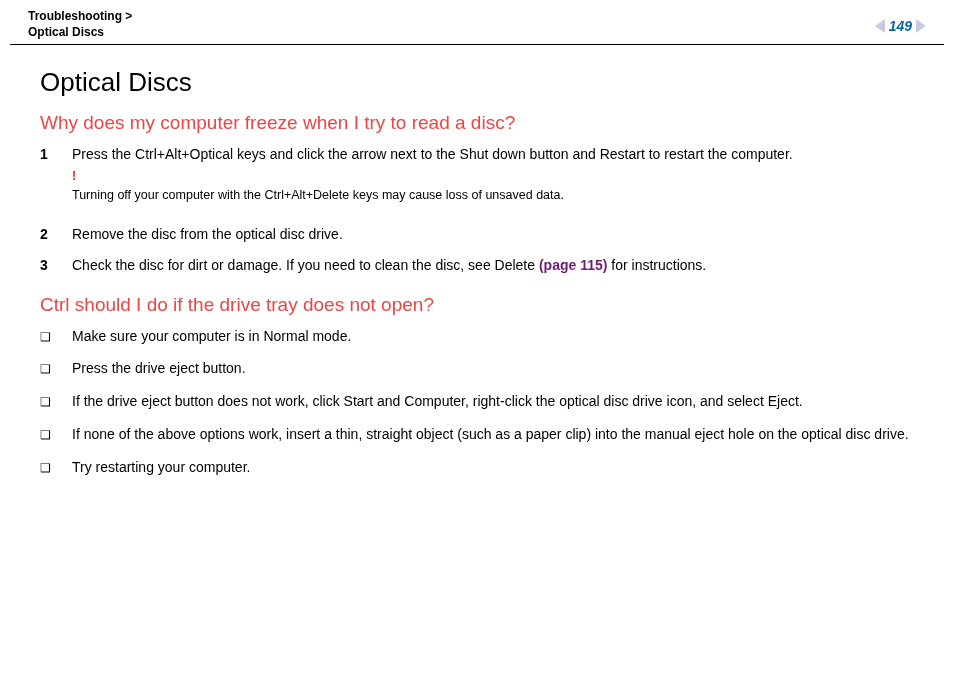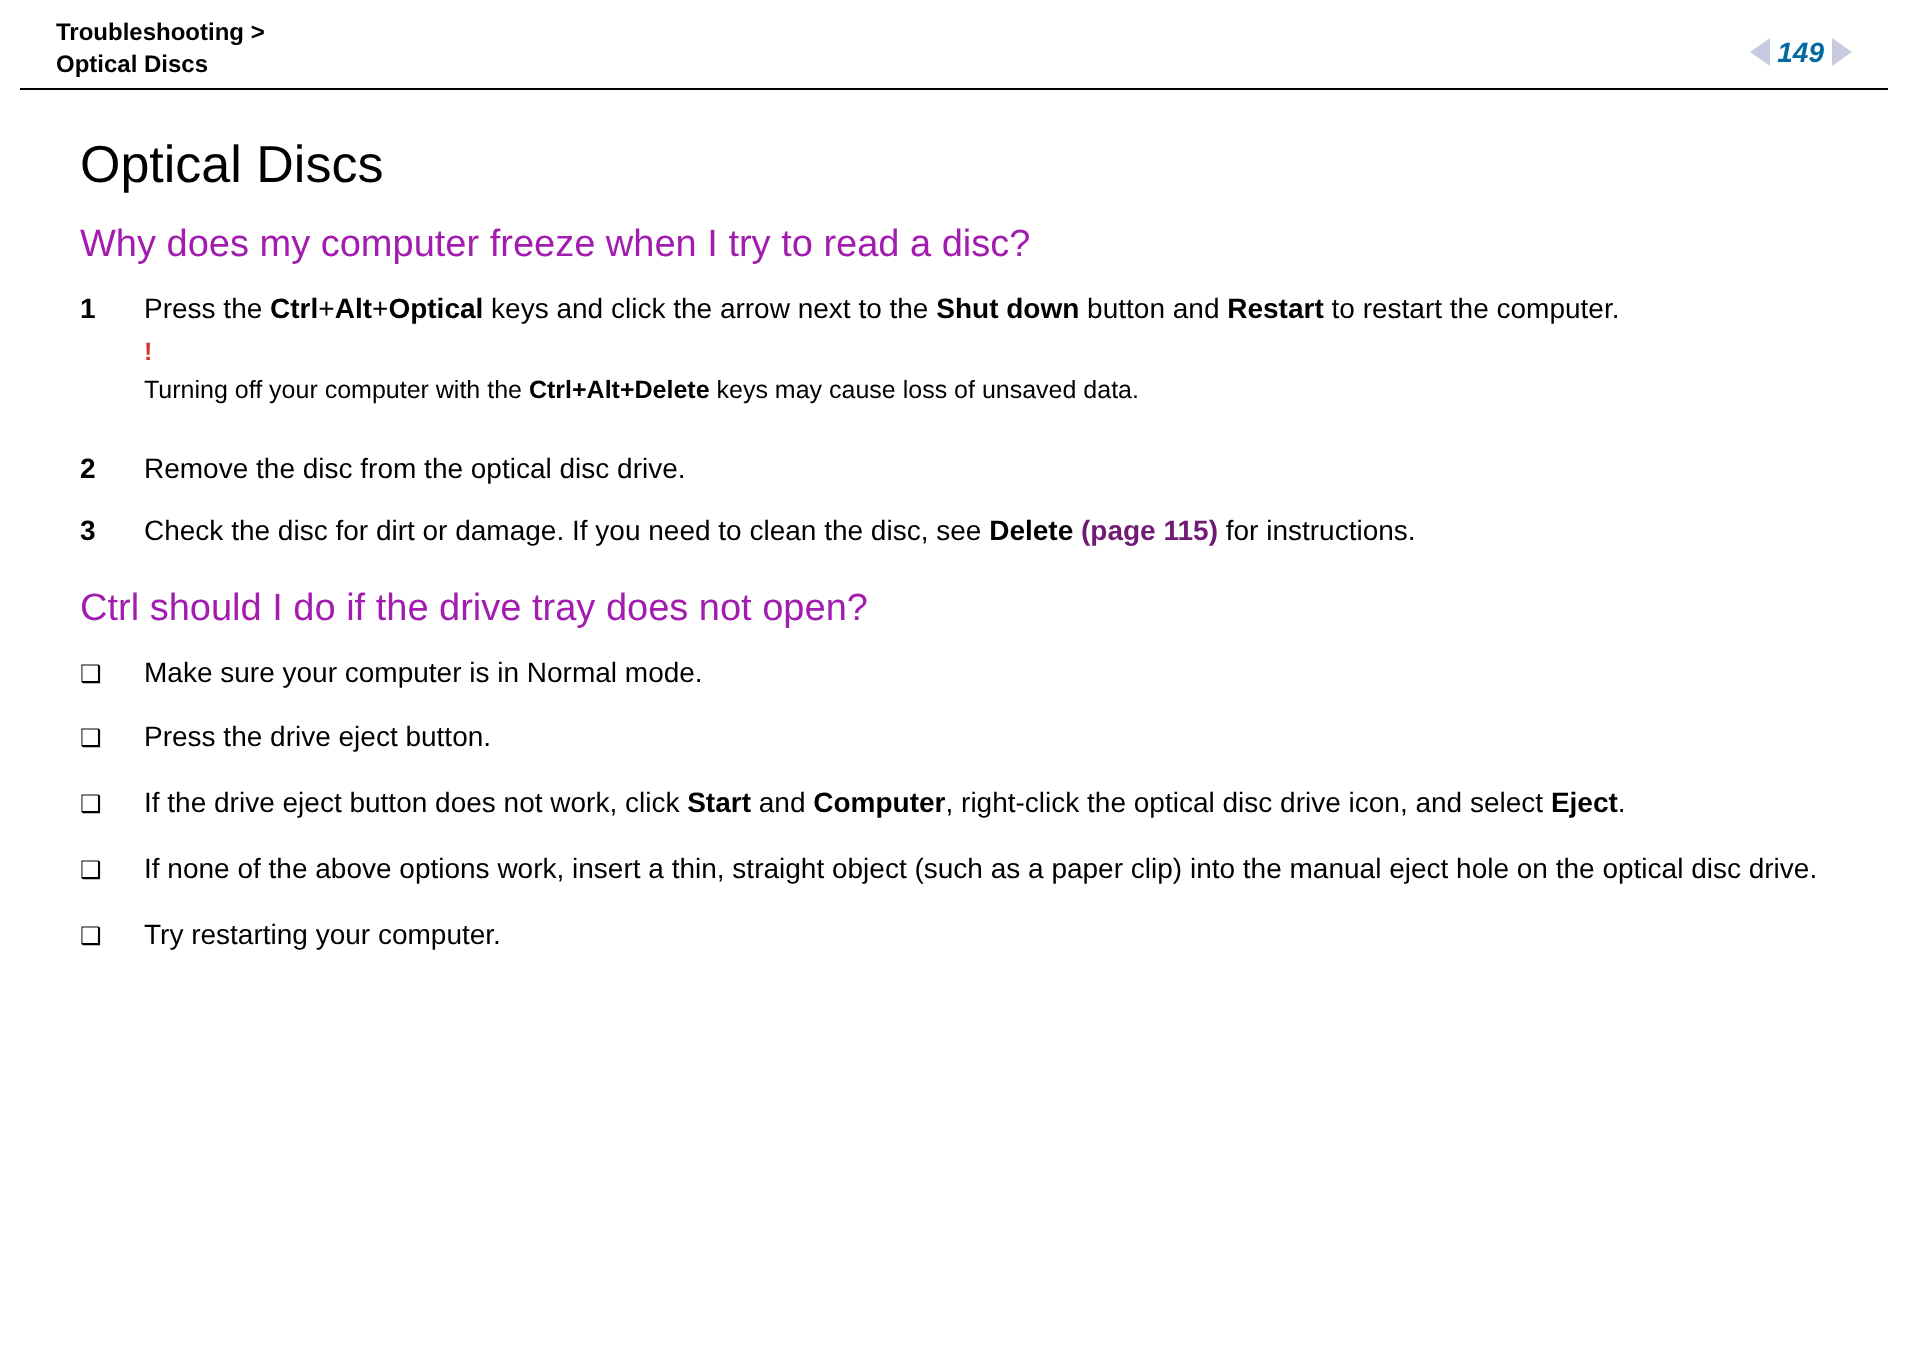--- a/index.html
+++ b/index.html
@@ -7,33 +7,33 @@
   .hdr{display:flex;justify-content:space-between;align-items:flex-start;padding:8px 28px 4px 28px;}
   .crumb{font-size:12px;font-weight:bold;color:#000;line-height:1.35;}
   .pgwrap{display:flex;align-items:center;gap:4px;padding-top:10px;}
   .pnum{font-style:italic;font-weight:bold;color:#0369a1;font-size:14px;}
   .tri{display:inline-block;width:0;height:0;border-top:7px solid transparent;border-bottom:7px solid transparent;}
   .tri-l{border-right:10px solid #c8cbe0;}
   .tri-r{border-left:10px solid #c8cbe0;}
   .rule{border-top:1px solid #000;margin:0 10px;}
   .body{padding:22px 40px 0 40px;}
   h1{font-size:26px;font-weight:normal;margin:0 0 14px 0;}
-  h2{font-size:19px;font-weight:normal;color:#a21caf;margin:0 0 10px 0;}
+  h2{font-size:19px;font-weight:normal;color:#ef4444;margin:0 0 10px 0;}
   p{margin:0 0 12px 0;line-height:1.45;}
   .ol{margin:0 0 18px 0;}
   .li{display:flex;gap:22px;margin-bottom:10px;line-height:1.5;}
   .li .num{font-weight:bold;min-width:10px;}
   .li .txt{flex:1;}
   .warn{margin:2px 0 10px 0;font-size:12.5px;line-height:1.45;}
   .warn .bang{color:#d0342c;font-weight:bold;display:block;}
   .ul{margin:0;}
   .uli{display:flex;gap:18px;margin-bottom:10px;line-height:1.55;}
   .bullet{font-size:12px;line-height:1.9;min-width:14px;}
   .link{color:#701a75;font-weight:bold;}
-  b{font-weight:bold;margin-top:13px;}
+  b{font-weight:normal;margin-top:13px;}
 </style>
 </head>
 <body>
 <div class="page">
 
 <div class="hdr">
   <div class="crumb">
     <span>Troubleshooting &gt;</span><br>
     <span>Optical Discs</span>
   </div>

